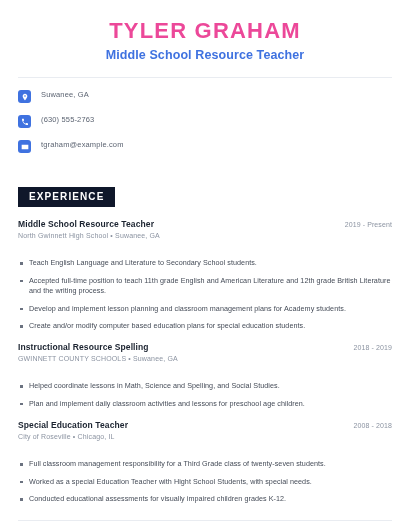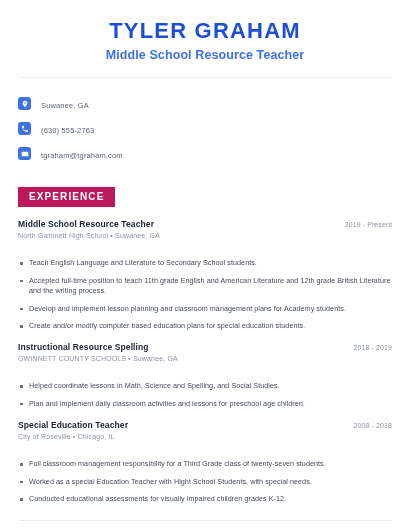--- a/index.html
+++ b/index.html
@@ -24,21 +24,21 @@
   
   .header {
     padding: 18px 18px 0 18px;
     text-align: center;
   }
 
   .full-name {
     font-size: 22px;
     font-weight: bold;
     letter-spacing: 1.2px;
-    color: #1d4ed8;
+    color: #ec4899;
     line-height: 1.15;
   }
 
   .job-title {
     margin-top: 5px;
     font-size: 12.5px;
     font-weight: bold;
     letter-spacing: 0.1px;
     color: #3f72e0;
     line-height: 1.2;
@@ -51,21 +51,21 @@
     width: 100%;
   }
 
   
   .contact-block {
     padding: 12px 18px 0 18px;
   }
 
   .contact-row {
     display: flex;
-    align-items: flex-end;
+    align-items: flex-start;
     height: 20px;
     margin-bottom: 5px;
   }
 
   .contact-icon {
     width: 13px;
     height: 13px;
     border-radius: 3px;
     background: #3f72e0;
     display: flex;
@@ -81,21 +81,21 @@
     color: #5c6472;
     letter-spacing: 0.15px;
     white-space: nowrap;
   }
 
   
   .section { padding: 0 18px; }
 
   .section-badge {
     display: inline-block;
-    background: #be185d;
+    background: #0f172a;
     color: #ffffff;
     font-size: 10px;
     font-weight: bold;
     letter-spacing: 1.1px;
     padding: 5px 11px 5px 11px;
     line-height: 1;
   }
 
   .experience-section { margin-top: 26px; }
 
@@ -195,21 +195,21 @@
       </span>
       <span class="contact-text">(630) 555-2763</span>
     </div>
 
     <div class="contact-row">
       <span class="contact-icon">
         <svg width="8" height="8" viewBox="0 0 24 24" fill="#ffffff" aria-hidden="true">
           <path d="M2 5h20v14H2V5zm10 7.2L3.6 6.6h16.8L12 12.2z"></path>
         </svg>
       </span>
-      <span class="contact-text">tgraham@tgraham.com</span>
+      <span class="contact-text">tgraham@example.com</span>
     </div>
 
   </div>
 
   <div class="section experience-section">
     <span class="section-badge">EXPERIENCE</span>
 
     <div class="section-body">
 
       <div class="job">

